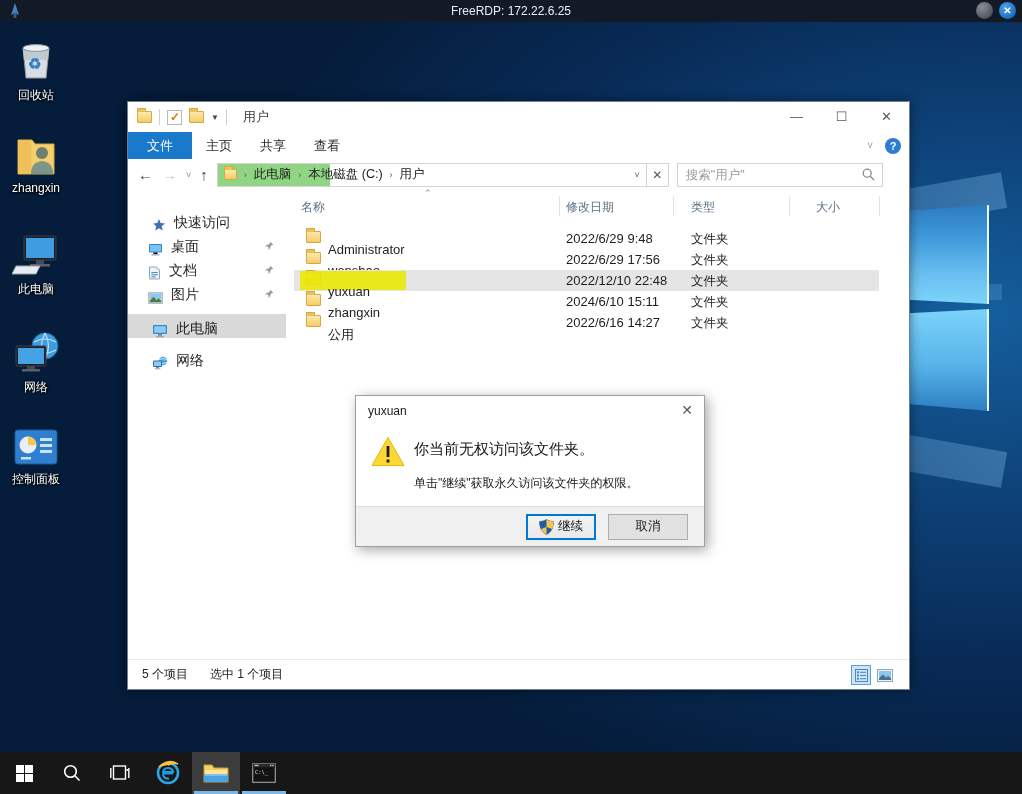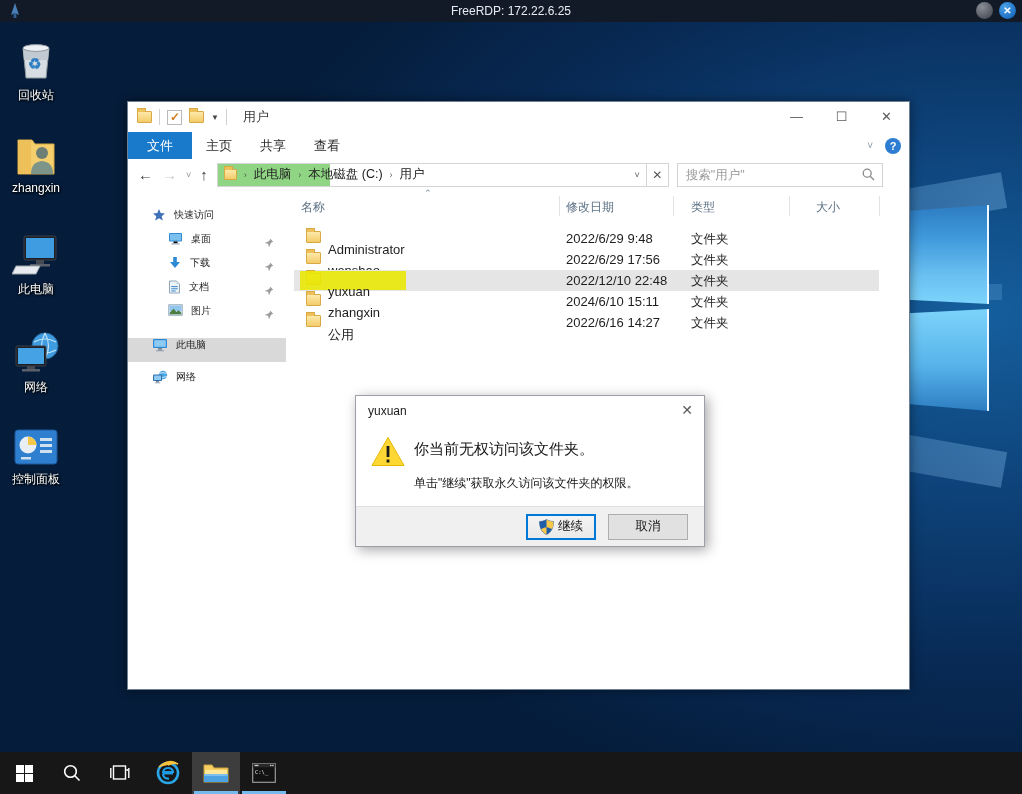--- a/index.html
+++ b/index.html
@@ -70,22 +70,22 @@
   .addr-caret { font-size:9px; color:#555; padding:0 6px; }
   .addr-x { width:22px; height:100%; border-left:1px solid #d4d4d4; display:flex; align-items:center; justify-content:center; color:#555; font-size:12px; background:#fff; }
   .search-box { position:relative; margin-left:8px; width:206px; height:24px; border:1px solid #d4d4d4; background:#fff; }
   .search-box input { position:absolute; left:0; top:0; width:100%; height:100%; border:none; outline:none; padding:0 24px 0 8px;
                       font-family:"Liberation Sans",sans-serif; font-size:12.5px; color:#222; }
   .search-box input::placeholder { color:#9a9a9a; opacity:1; }
   .search-glyph { position:absolute; right:7px; top:4px; }
 
   .ex-main { position:absolute; left:0; top:88px; right:0; bottom:30px; background:#fff; }
   .navpane { position:absolute; left:0; top:0; width:158px; bottom:0; padding-top:18px; }
-  .nav-row { height:24px; display:flex; align-items:flex-start; position:relative; font-size:10px; color:#1f1f1f; }
-  .nav-ind1 { padding-left:24px; } .nav-ind2 { padding-left:40px; }
+  .nav-row { height:24px; display:flex; align-items:flex-end; position:relative; font-size:14px; color:#1f1f1f; }
+  .nav-ind1 { padding-left:24px; } .nav-ind2 { padding-left:20px; }
   .nav-row .nic { margin-right:8px; display:inline-flex; }
   .nav-pin { position:absolute; right:12px; top:6px; }
   .nav-sel { background:#d9d9d9; }
   .nav-gap { height:10px; }
 
   .listpane { position:absolute; left:158px; top:0; right:0; bottom:0; }
   .cols { position:absolute; left:0; top:0; right:0; height:32px; }
   .col-label { position:absolute; top:9px; color:#5b7083; font-size:12px; }
   .sort-caret { position:absolute; left:138px; top:-2px; color:#7a8a99; font-size:9px; }
   .col-sep { position:absolute; top:6px; width:1px; height:20px; background:#e3e3e3; }
@@ -289,33 +289,20 @@
           </span>
           <span>桌面</span>
           <span class="nav-pin">
             <svg width="10" height="10" viewBox="0 0 10 10">
                 <path d="M6.2 0.8 L9.2 3.8 L7 4.7 L5 9.2 L4.1 5.7 L0.8 4.9 L5.3 3 Z" fill="#9a9a9a"></path>
               </svg>
           </span>
         </div>
         <div class="nav-row nav-ind2">
           <span class="nic">
-            <svg width="14" height="14" viewBox="0 0 14 14">
-                <path d="M5.2 1 L8.8 1 L8.8 6 L12 6 L7 12 L2 6 L5.2 6 Z" fill="#2f8ad6"></path>
-              </svg>
-          </span>
-          <span>下载</span>
-          <span class="nav-pin">
-            <svg width="10" height="10" viewBox="0 0 10 10">
-                <path d="M6.2 0.8 L9.2 3.8 L7 4.7 L5 9.2 L4.1 5.7 L0.8 4.9 L5.3 3 Z" fill="#9a9a9a"></path>
-              </svg>
-          </span>
-        </div>
-        <div class="nav-row nav-ind2">
-          <span class="nic">
             <svg width="13" height="14" viewBox="0 0 13 14">
                 <path d="M1.5 1 L8.5 1 L11.5 4 L11.5 13 L1.5 13 Z" fill="#eef3f7" stroke="#8fa6ba"></path>
                 <path d="M8.5 1 L8.5 4 L11.5 4 Z" fill="#c3d4e2"></path>
                 <rect x="3.3" y="6" width="6.4" height="1.1" fill="#4a8fd0"></rect>
                 <rect x="3.3" y="8.2" width="6.4" height="1.1" fill="#4a8fd0"></rect>
                 <rect x="3.3" y="10.4" width="4.4" height="1.1" fill="#4a8fd0"></rect>
               </svg>
           </span>
           <span>文档</span>
           <span class="nav-pin">
@@ -408,20 +395,44 @@
         </div>
         <div class="frow" style="top:122px;">
           <span class="f-ic fold"></span>
           <span class="f-name">公用</span>
           <span class="f-date">2022/6/16 14:27</span>
           <span class="f-type">文件夹</span>
         </div>
       </div>
     </div>
 
+    <div class="ex-status">
+      <span>5 个项目</span>
+      <span>选中 1 个项目</span>
+      <div class="view-toggles">
+        <div class="vt vt-sel">
+          <svg width="13" height="13" viewBox="0 0 13 13">
+              <rect x="0.5" y="0.5" width="12" height="12" fill="none" stroke="#4a88c2"></rect>
+              <rect x="2" y="2.3" width="2" height="2" fill="#4a88c2"></rect>
+              <rect x="5" y="2.8" width="6" height="1" fill="#4a88c2"></rect>
+              <rect x="2" y="5.5" width="2" height="2" fill="#4a88c2"></rect>
+              <rect x="5" y="6" width="6" height="1" fill="#4a88c2"></rect>
+              <rect x="2" y="8.7" width="2" height="2" fill="#4a88c2"></rect>
+              <rect x="5" y="9.2" width="6" height="1" fill="#4a88c2"></rect>
+            </svg>
+        </div>
+        <div class="vt">
+          <svg width="16" height="13" viewBox="0 0 16 13">
+              <rect x="0.5" y="0.5" width="15" height="12" fill="#eef4f9" stroke="#8aa7c0"></rect>
+              <rect x="2" y="2" width="12" height="6" fill="#8ec6ee"></rect>
+              <path d="M2 9 L6 5.5 L9 8.5 L11 7 L14 9 L14 11 L2 11 Z" fill="#49708f"></path>
+            </svg>
+        </div>
+      </div>
+    </div>
   </div>
 
   <div class="dialog">
     <div class="dlg-title">yuxuan</div>
     <div class="dlg-x">✕</div>
     <svg class="dlg-warn" width="34" height="31" viewBox="0 0 34 31">
       <path d="M17 1.5 L33 29.5 L1 29.5 Z" fill="#fdd835" stroke="#e6b800" stroke-width="1"></path>
       <rect x="15.6" y="10" width="2.8" height="11" fill="#1a1a1a"></rect>
       <rect x="15.6" y="23.5" width="2.8" height="3" fill="#1a1a1a"></rect>
     </svg>

